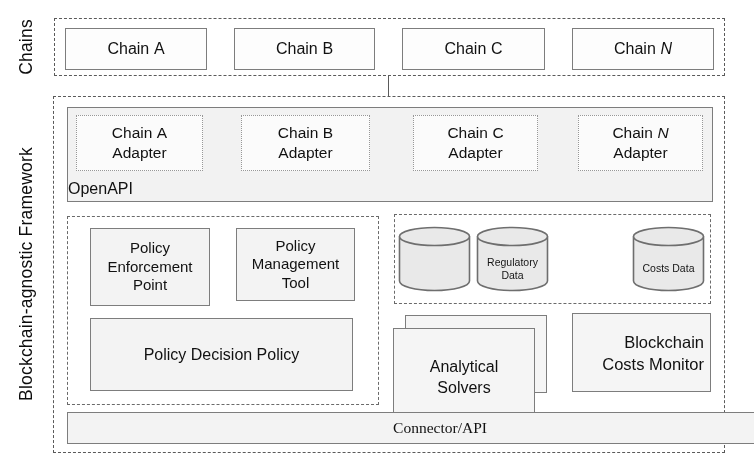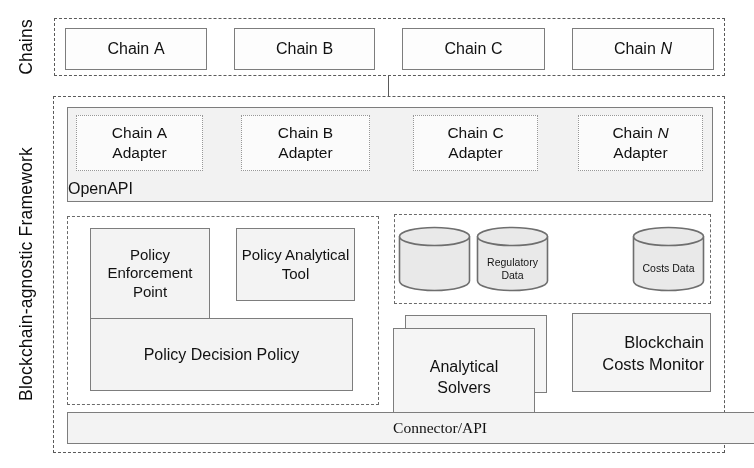--- a/index.html
+++ b/index.html
@@ -64,22 +64,22 @@
         <div>Adapter</div>
       </div>
       <div class="abs adapter" style="left:510px;top:7px;width:125px;height:56px;">
         <div><span>Chain</span><span class="nm it">N</span></div>
         <div>Adapter</div>
       </div>
       <div class="abs" style="left:0;right:0;bottom:3px;font-size:16px;">OpenAPI</div>
     </div>
 
     <div class="abs dashed2" style="left:13px;top:119px;width:312px;height:189px;">
-      <div class="abs solidbox" style="left:22px;top:11px;width:120px;height:91px;font-size:15px;line-height:18.5px;padding:0 4px;">Policy Enforcement Point</div>
-      <div class="abs solidbox" style="left:168px;top:11px;width:119px;height:73px;font-size:15px;line-height:18.5px;padding:0 4px;">Policy Analytical Tool</div>
+      <div class="abs solidbox" style="left:22px;top:11px;width:120px;height:78px;font-size:15px;line-height:18.5px;padding:0 4px;">Policy Enforcement Point</div>
+      <div class="abs solidbox" style="left:168px;top:11px;width:119px;height:73px;font-size:15px;line-height:18.5px;padding:0 4px;">Policy Management Tool</div>
       <div class="abs solidbox" style="left:22px;top:101px;width:263px;height:73px;font-size:16px;">Policy Decision Policy</div>
     </div>
 
     <div class="abs dashed2" style="left:340px;top:117px;width:317px;height:90px;">
       <div class="abs" style="left:3px;top:11px;width:73px;height:67px;">
         <svg width="73" height="67" viewBox="0 0 73 67">
           <path d="M1.5 10.5 V55 a35 9.5 0 0 0 70 0 V10.5" fill="#e9e9e9" stroke="#6e6e6e" stroke-width="1.6"></path>
           <ellipse cx="36.5" cy="10.5" rx="35" ry="9" fill="#e9e9e9" stroke="#6e6e6e" stroke-width="1.6"></ellipse>
         </svg>
       </div>

